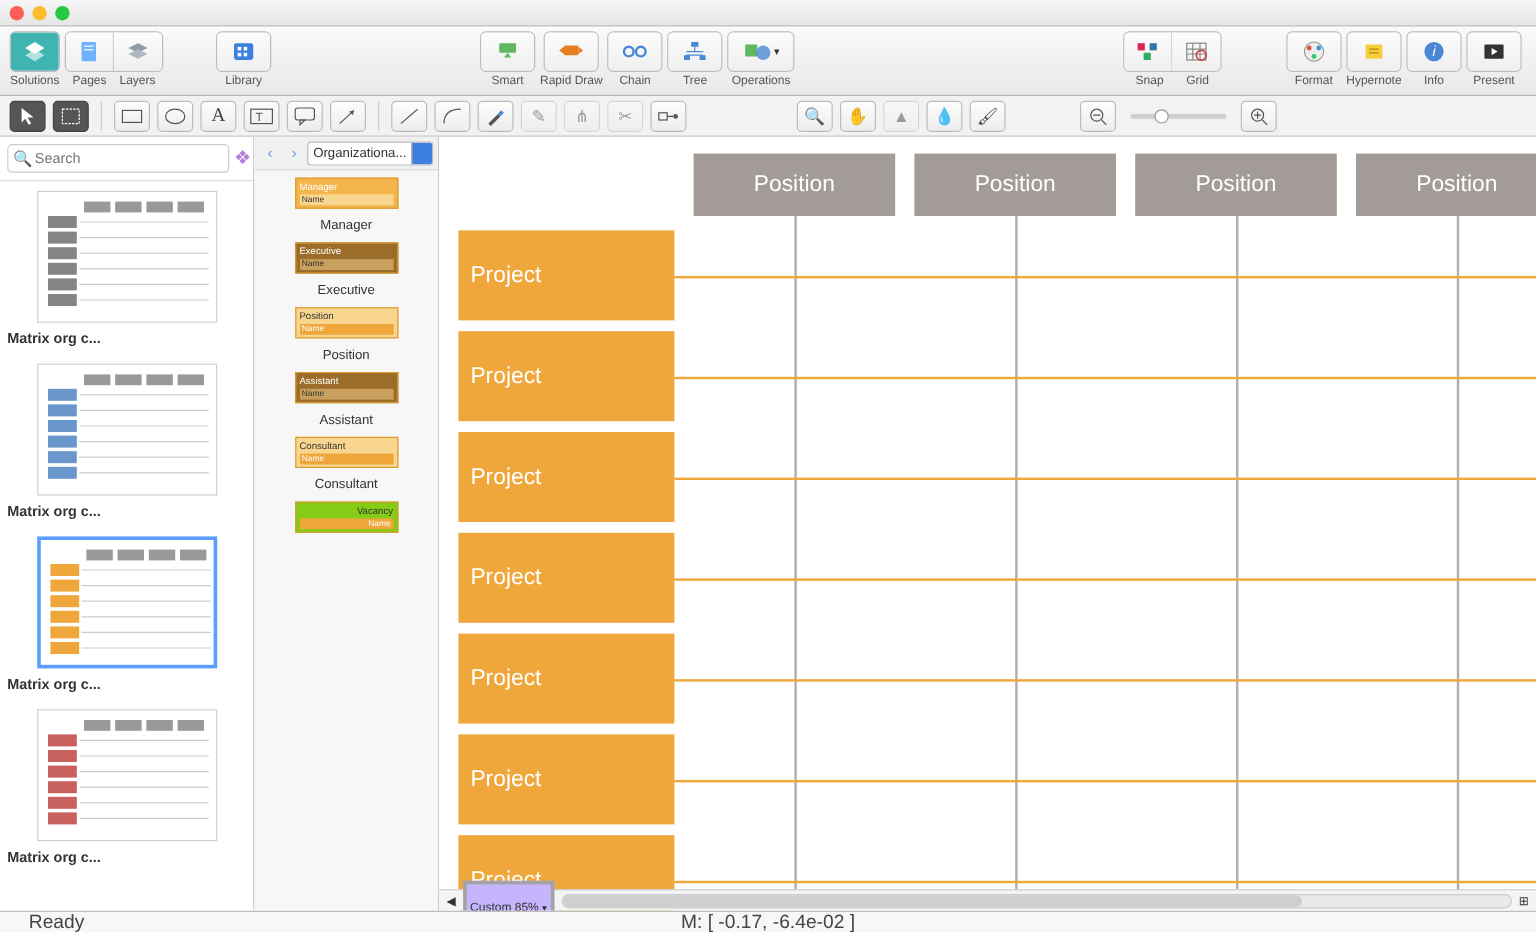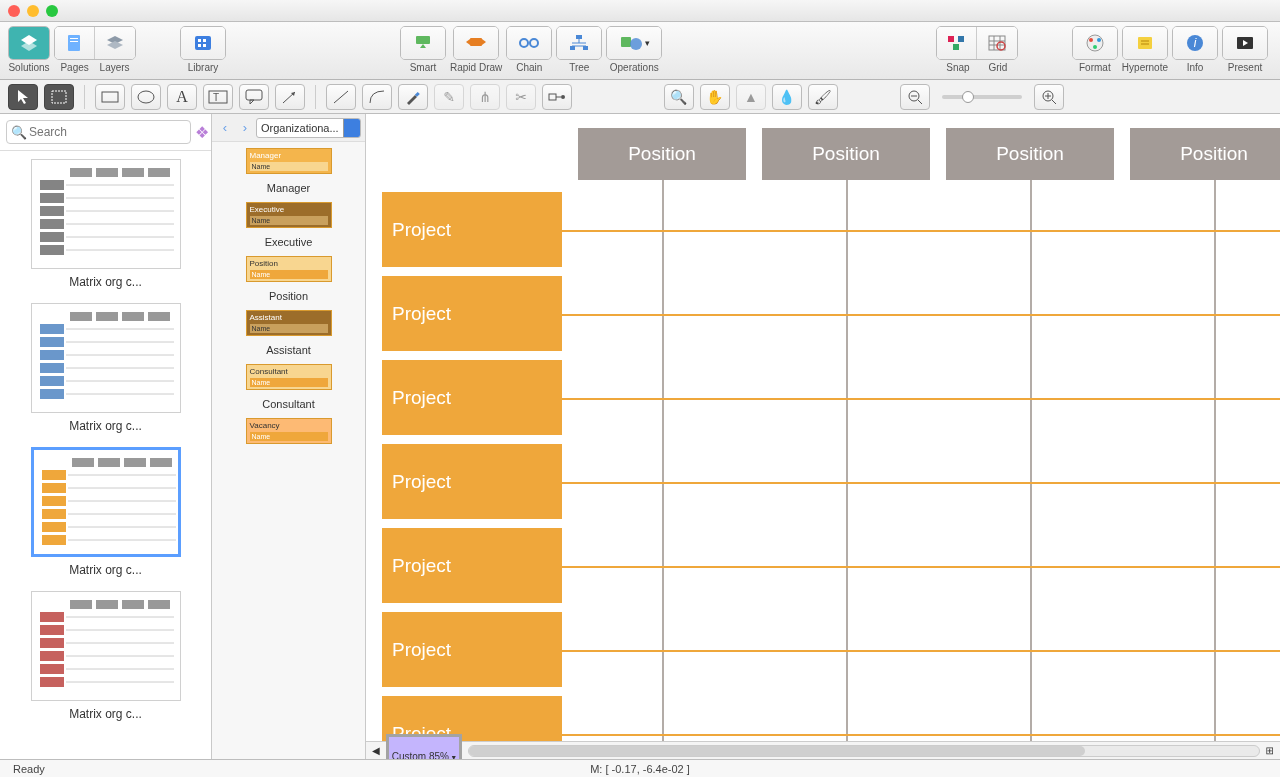--- a/index.html
+++ b/index.html
@@ -33,21 +33,21 @@
   
   .content{display:flex;height:calc(777px - 22px - 58px - 34px - 18px);}
 
   
   .sidebar-left{width:212px;background:#fff;border-right:1px solid #c9c9c9;display:flex;flex-direction:column;}
   .search-row{display:flex;align-items:center;padding:6px;border-bottom:1px solid #ddd;gap:4px;}
   .search-input{flex:1;height:24px;border:1px solid #ccc;border-radius:4px;padding:0 6px 0 22px;font-size:12px;background:#fff;}
   .search-wrap{position:relative;flex:1;}
   .search-ico{position:absolute;left:5px;top:5px;color:#999;font-size:13px;}
   .thumb-list{flex:1;overflow:auto;padding:8px 6px;}
-  .thumb{margin-bottom:14px;text-align:center;}
+  .thumb{margin-bottom:14px;text-align:left;font-weight:bold;}
   .thumb-img{width:150px;height:110px;border:1px solid #d0d0d0;background:#fff;margin:0 auto;position:relative;overflow:hidden;}
   .thumb.selected .thumb-img{border:3px solid #5b9eff;}
   .thumb-cap{font-size:12px;color:#333;margin-top:6px;}
   .only-row{padding:4px 8px;border-top:1px solid #ddd;font-size:12px;display:flex;align-items:center;gap:5px;}
 
   
   .library-panel{width:154px;background:#f7f7f7;border-right:1px solid #c9c9c9;display:flex;flex-direction:column;}
   .lib-head{height:28px;display:flex;align-items:center;padding:0 4px;gap:2px;border-bottom:1px solid #ddd;background:#f0f0f0;}
   .lib-nav{width:18px;height:20px;display:flex;align-items:center;justify-content:center;color:#6aa0e8;font-size:13px;}
   .lib-combo{flex:1;height:20px;border:1px solid #bbb;border-radius:3px;background:#fff;font-size:11px;padding:0 16px 0 4px;position:relative;overflow:hidden;white-space:nowrap;text-overflow:ellipsis;line-height:18px;}
@@ -69,21 +69,21 @@
   .vline{position:absolute;width:2px;background:#b3aca7;top:66px;bottom:14px;}
   .varrow{position:absolute;bottom:6px;width:0;height:0;border-left:5px solid transparent;border-right:5px solid transparent;border-top:9px solid #b3aca7;}
 
   
   .canvas-bottom{position:absolute;left:0;right:0;bottom:0;height:18px;background:#f4f4f4;border-top:1px solid #ccc;display:flex;align-items:center;font-size:10px;padding:0 6px;gap:6px;}
   .zoom-box{border:3px solid #a3a3a3;background:#c4b5fd;padding:14px 3px;height:14px;line-height:12px;font-size:10px;}
   .hscroll{flex:1;height:12px;background:#eaeaea;border:1px solid #ccc;border-radius:6px;position:relative;}
   .hscroll-thumb{position:absolute;left:0;top:0;height:100%;width:78%;background:#cfcfcf;border-radius:6px;}
 
   
-  .statusbar{height:18px;background:#f7f7f7;border-top:1px solid #bdbdbd;display:flex;align-items:center;padding:0 13px;font-size:11px;color:#444;position:relative;}
+  .statusbar{height:18px;background:#f7f7f7;border-top:1px solid #bdbdbd;display:flex;align-items:center;padding:0 24px;font-size:16px;color:#444;position:relative;}
   .status-mid{position:absolute;left:50%;transform:translateX(-50%);}
 
   svg{display:block;}
 </style>
 </head>
 <body>
 
 <div class="titlebar">
   <div class="traffic">
     <div class="dot red"></div>
@@ -523,21 +523,21 @@
         <div>Assistant</div>
       </div>
       <div class="lib-item">
         <div class="lib-shape">
             <div class="card" style="background:#f8d690;color:#333;">Consultant<div class="sub" style="background:#efa73b;color:#fff;">Name</div></div>
           </div>
         <div>Consultant</div>
       </div>
       <div class="lib-item">
         <div class="lib-shape">
-            <div class="card" style="background:#fdba74;color:#333;"><span>Vacancy</span><div class="sub" style="background:#efa73b;color:#fff;">Name</div></div>
+            <div class="card" style="background:#84cc16;color:#333;text-align:right;"><span>Vacancy</span><div class="sub" style="background:#efa73b;color:#fff;">Name</div></div>
           </div>
       </div>
     </div>
   </div>
 
   <div class="canvas-wrap">
     <div class="canvas" id="canvas">
         <div class="pos-header" style="left: 212px;">Position</div>
         <div class="vline" style="left: 296px;"></div>
         <div class="varrow" style="left: 292px;"></div>

